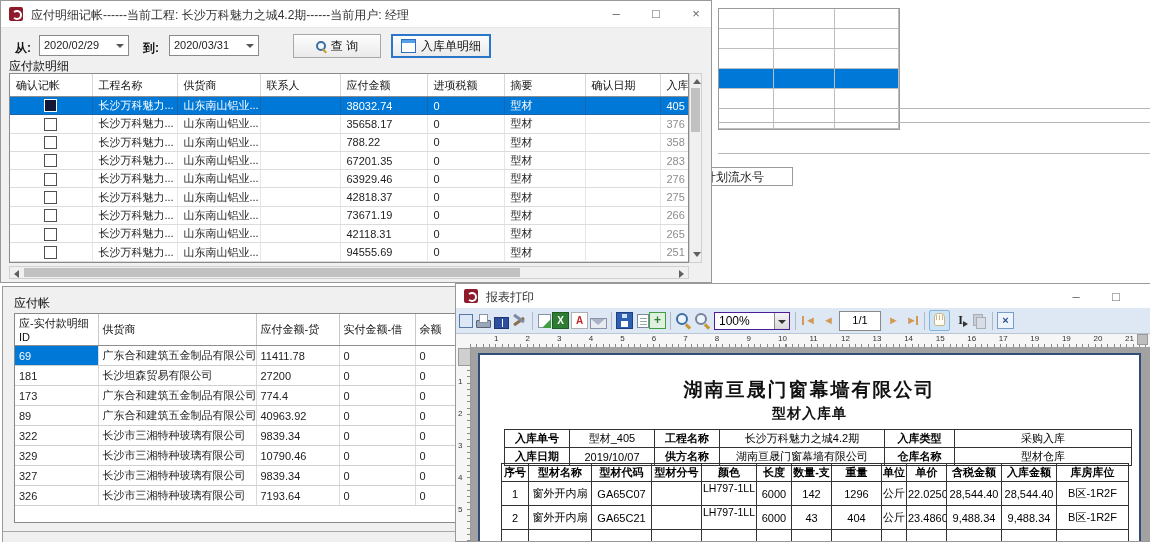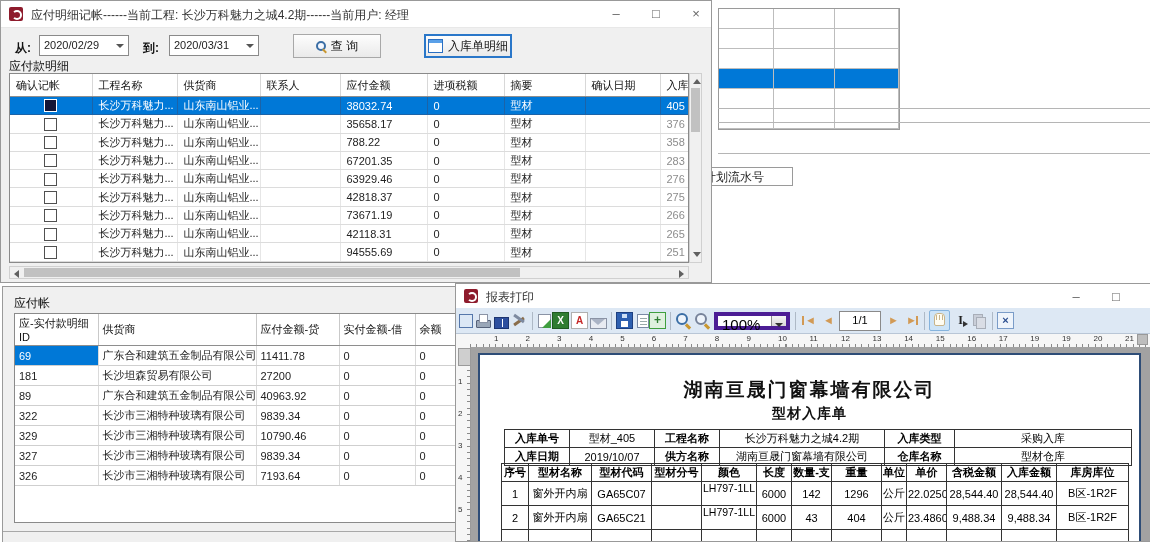--- a/index.html
+++ b/index.html
@@ -101,21 +101,21 @@
   .ic-nav-last::after{content:"►";position:absolute;left:3px;}
   .ic-hand{background:#fffdf2;border:1px solid #c9b58a;border-radius:4px 4px 2px 2px;width:11px;height:13px;left:2px;top:1px;}
   .ic-hand::before{content:"";position:absolute;left:1px;top:1px;right:1px;height:5px;background:repeating-linear-gradient(to right,#c9b58a 0 1px,transparent 1px 3px);}
   .ic-text-select{font:bold 12px/16px "Liberation Serif",serif;text-align:center;color:#222;}
   .ic-text-select::before{content:"I";}
   .ic-text-select::after{content:"";position:absolute;right:1px;bottom:2px;border-top:3px solid transparent;border-bottom:3px solid transparent;border-left:5px solid #333;}
   .ic-copy::before{content:"";position:absolute;left:2px;top:2px;width:8px;height:10px;background:#c9ced8;border:1px solid #a8aeb8;}
   .ic-copy::after{content:"";position:absolute;left:5px;top:5px;width:8px;height:10px;background:#d9dde5;border:1px solid #a8aeb8;}
   .ic-close{border:1px solid #7a9cc8;background:#eef4fb;color:#2a4d8f;font:bold 11px/15px "Liberation Sans",sans-serif;text-align:center;}
   .ic-close::after{content:"×";}
-  .zoombox{width:76px;height:18px;background:#fff;border:4px solid #4c1d95;position:relative;font-size:15px;line-height:17px;padding-left:4px;box-sizing:border-box;flex:none;margin:0 2px;}
+  .zoombox{width:76px;height:18px;background:#fff;border:1px solid #4c1d95;position:relative;font-size:12px;line-height:17px;padding-left:4px;box-sizing:border-box;flex:none;margin:0 2px;}
   .zoombox .zarr{position:absolute;right:0;top:0;bottom:0;width:14px;background:linear-gradient(#f4f4f4,#d8d8d8);border-left:1px solid #8a8a8a;}
   .zoombox .zarr::after{content:"";position:absolute;left:3px;top:7px;border-left:4px solid transparent;border-right:4px solid transparent;border-top:4px solid #333;}
   .pagebox{width:40px;height:18px;background:#fff;border:1px solid #8a8a8a;font-size:11px;line-height:17px;text-align:center;flex:none;margin:0 2px;}
   #rep-hruler{position:absolute;left:0;top:50px;right:0;height:13px;background:#f6f6f6;border-bottom:1px solid #9a9a9a;background-image:repeating-linear-gradient(90deg,#8a8a8a 0 1px,transparent 1px 6.31px);background-size:100% 3px;background-position:14px bottom;background-repeat:no-repeat;}
   #rep-hruler span{position:absolute;top:0;font-size:8px;color:#333;}
   .ruler-end{position:absolute;right:3px;top:2px;width:9px;height:9px;background:#bdbdbd;border:1px solid #999;}
   #rep-preview{position:absolute;left:0;top:63px;right:0;bottom:0;background:#a2a2a2;overflow:hidden;}
   #rep-vruler{position:absolute;left:0;top:0;bottom:0;width:14px;background:#f6f6f6;border-right:1px solid #9a9a9a;background-image:repeating-linear-gradient(180deg,#8a8a8a 0 1px,transparent 1px 6.31px);background-size:3px 100%;background-position:right 4px;background-repeat:no-repeat;}
   #rep-vruler span{position:absolute;left:2px;font-size:8px;color:#333;}
   .vruler-thumb{position:absolute;left:1px;top:1px;width:11px;height:16px;background:#cfcfcf;border:1px solid #9a9a9a;}
@@ -192,21 +192,21 @@
       <span>2020/02/29</span><span class="arr"></span>
     </div>
     <span class="lbl" style="left:142px">到:</span>
     <div class="combo" style="left:168px;width:90px">
       <span>2020/03/31</span><span class="arr"></span>
     </div>
     <div class="btn" style="left:292px;width:88px">
       <span class="mag"></span>
       <span>查  询</span>
     </div>
-    <div class="btn default" style="left:423px;width:88px">
+    <div class="btn default" style="left:390px;width:100px">
       <span class="winglyph"></span>
       <span>入库单明细</span>
     </div>
     <span class="grouplbl" style="left:8px;top:57px">应付款明细</span>
     <div id="w1-tablewrap">
       <table id="w1-table">
         <colgroup>
             <col style="width:82px">
             <col style="width:85px">
             <col style="width:83px">
@@ -381,20 +381,27 @@
               <td class="selcell">69</td>
               <td>广东合和建筑五金制品有限公司</td>
               <td>11411.78</td>
               <td>0</td>
               <td>0</td>
             </tr>
             <tr>
               <td>181</td>
               <td>长沙坦森贸易有限公司</td>
               <td>27200</td>
+              <td>0</td>
+              <td>0</td>
+            </tr>
+            <tr>
+              <td>173</td>
+              <td>广东合和建筑五金制品有限公司</td>
+              <td>774.4</td>
               <td>0</td>
               <td>0</td>
             </tr>
             <tr>
               <td>89</td>
               <td>广东合和建筑五金制品有限公司</td>
               <td>40963.92</td>
               <td>0</td>
               <td>0</td>
             </tr>

